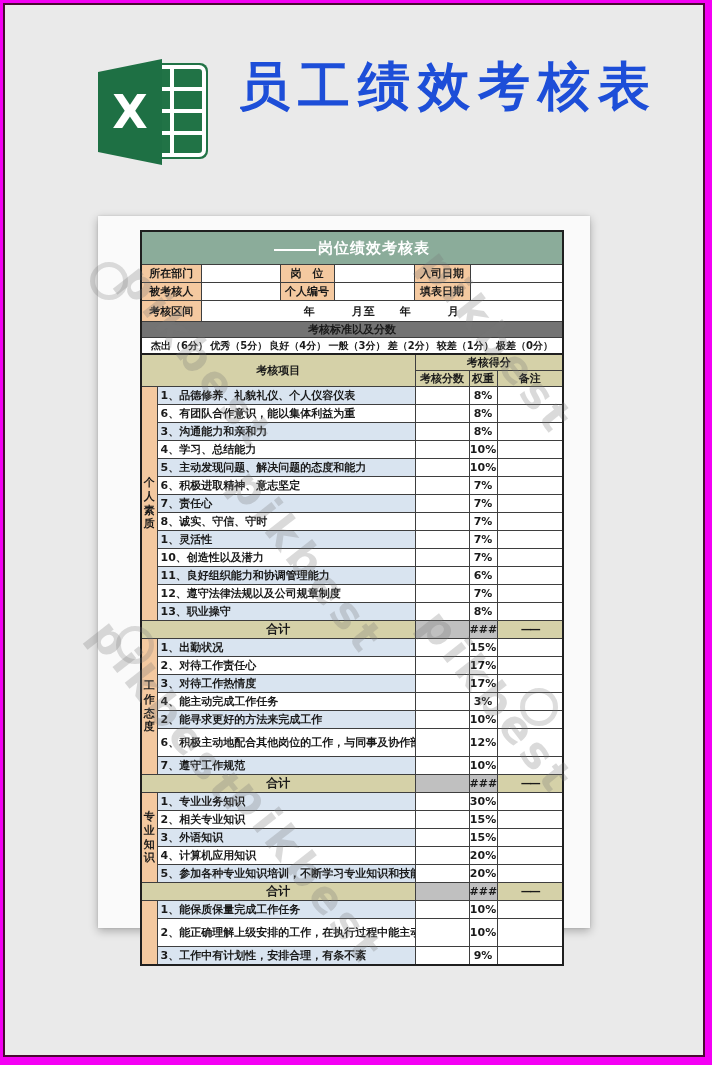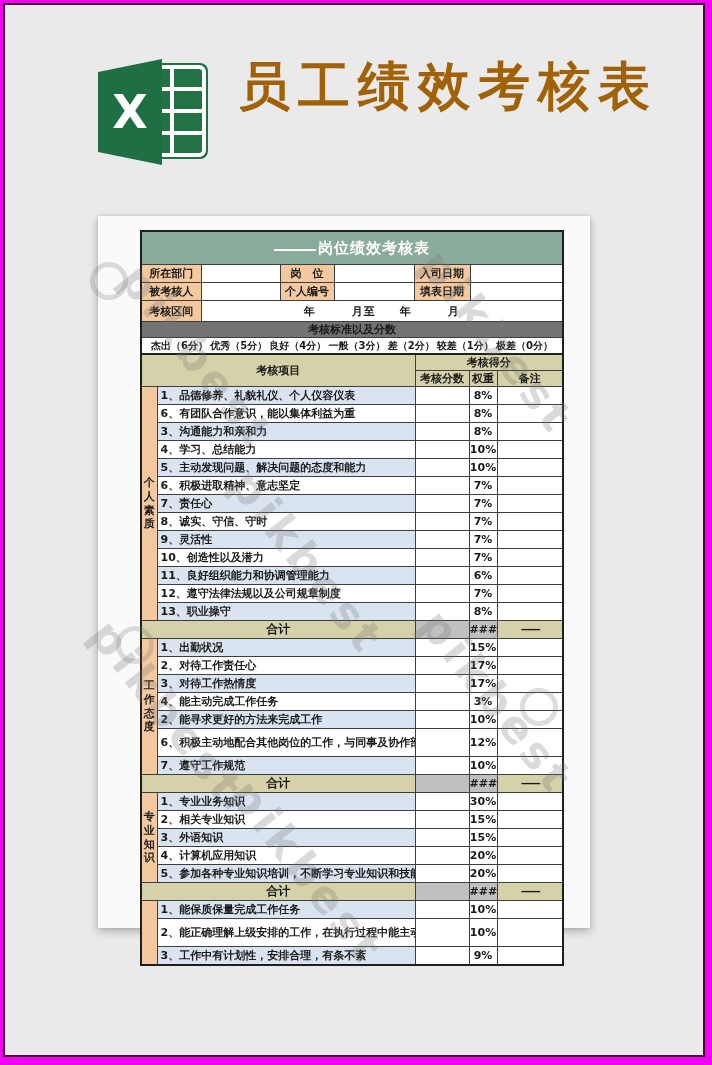--- a/index.html
+++ b/index.html
@@ -9,21 +9,21 @@
   }
   
   .frame{position:absolute;inset:0;z-index:50;pointer-events:none;
     border-style:solid;border-color:#F400F4;border-width:3px 7px 8px 3px;}
   .frame::after{content:"";position:absolute;inset:0;border:2px solid #4A0A33;}
 
   
   .banner{position:absolute;left:98px;top:58px;display:flex;align-items:flex-start;}
   .excel-icon{display:block;}
   .title-block{margin-left:26px;}
-  .main-title{font-size:52px;font-weight:bold;color:#a16207;letter-spacing:8px;line-height:1.1;white-space:nowrap;}
+  .main-title{font-size:52px;font-weight:bold;color:#1d4ed8;letter-spacing:8px;line-height:1.1;white-space:nowrap;}
   .subtitle{font-size:21px;color:#4F4F4F;margin-top:3px;letter-spacing:1px;white-space:nowrap;}
 
   
   .paper{position:absolute;left:98px;top:216px;width:492px;height:712px;background:#FAFAFA;
     box-shadow:0 3px 9px rgba(0,0,0,0.28),0 0 2px rgba(0,0,0,0.12);}
   .sheet{position:absolute;left:42px;top:14px;width:422px;}
 
   table{border-collapse:collapse;table-layout:fixed;width:422px;background:#fff;}
   td,th{border:1px solid #3E3E3E;font-size:11px;padding:0;overflow:hidden;white-space:nowrap;color:#1A1A1A;}
   .t-info,.t-main{border:2px solid #1F1F1F;}
@@ -204,21 +204,21 @@
               <td class="weight">7%</td>
               <td class="remark"></td>
             </tr>
             <tr>
               <td class="item">8、诚实、守信、守时</td>
               <td class="score"></td>
               <td class="weight">7%</td>
               <td class="remark"></td>
             </tr>
             <tr>
-              <td class="item blue">9、灵活性</td>
+              <td class="item blue">1、灵活性</td>
               <td class="score"></td>
               <td class="weight">7%</td>
               <td class="remark"></td>
             </tr>
             <tr>
               <td class="item">10、创造性以及潜力</td>
               <td class="score"></td>
               <td class="weight">7%</td>
               <td class="remark"></td>
             </tr>

